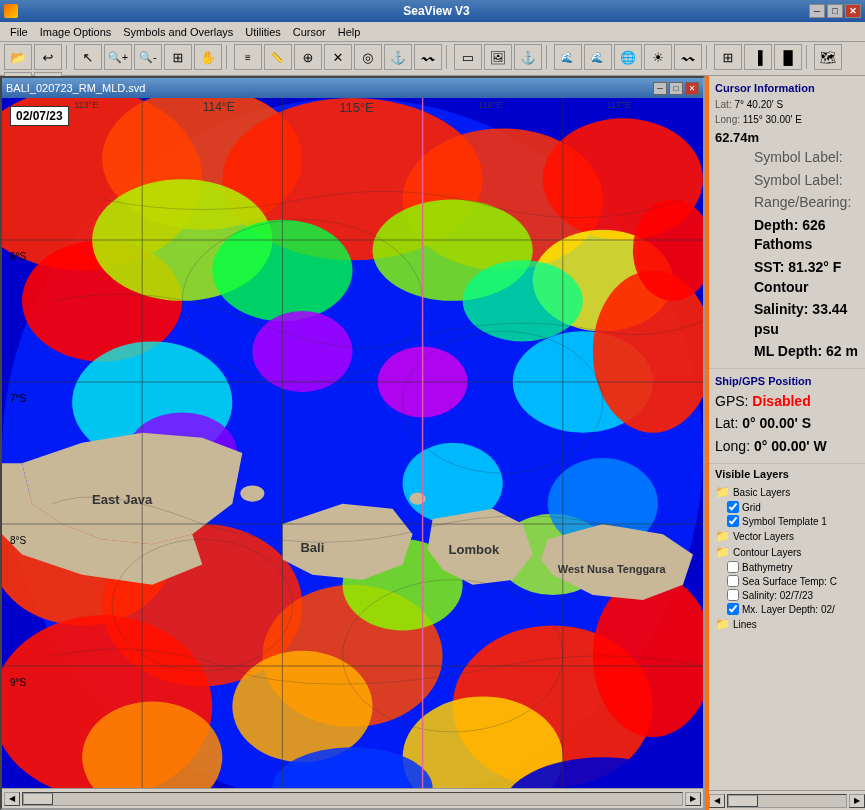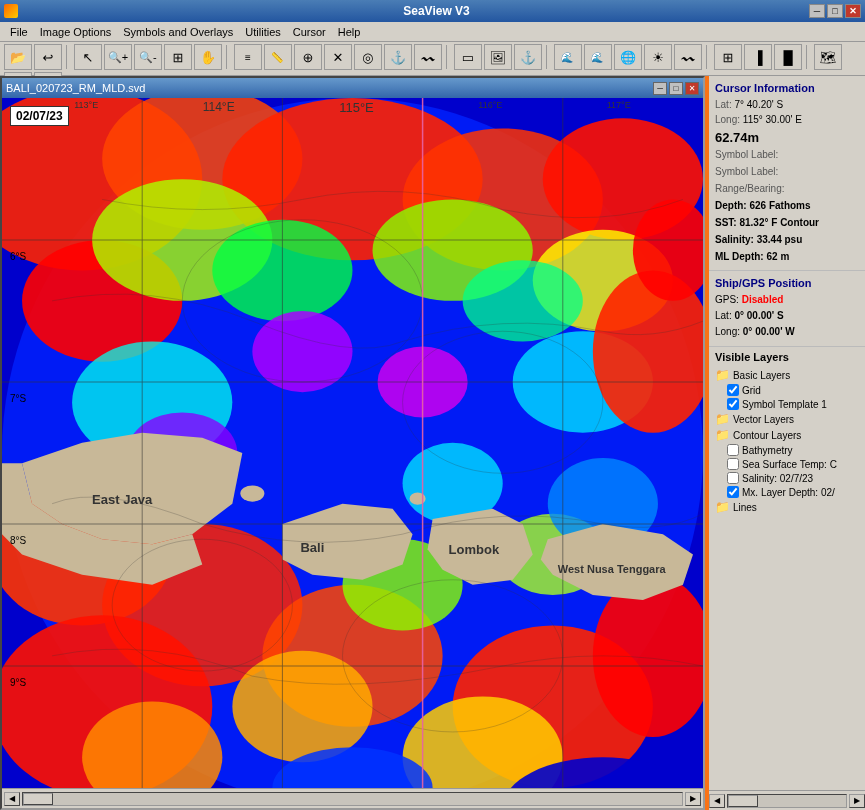--- a/index.html
+++ b/index.html
@@ -167,39 +167,40 @@
       line-height: 1.5;
       color: #000;
     }
     .cursor-info-row span.label { color: #555; }
     .cursor-info-depth {
       font-size: 13px;
       font-weight: bold;
       margin: 3px 0;
     }
     .cursor-info-detail {
-      font-size: 10px;
+      font-size: 14px;
       color: #555;
       line-height: 1.4;
       margin-top: 3px;
+      margin-left: 39px;
     }
     .cursor-info-detail .val { color: #000; font-weight: bold; }
 
     .gps-section {
       padding: 6px 6px;
       border-bottom: 1px solid #bbb;
     }
     .gps-title {
       font-size: 11px;
       font-weight: bold;
       color: #000080;
       margin-bottom: 3px;
     }
     .gps-row {
-      font-size: 10px;
+      font-size: 14px;
       line-height: 1.6;
     }
     .gps-disabled { color: red; font-weight: bold; }
 
     .layers-section {
       padding: 4px 6px;
       flex: 1;
       overflow-y: auto;
     }
     .layers-title {

